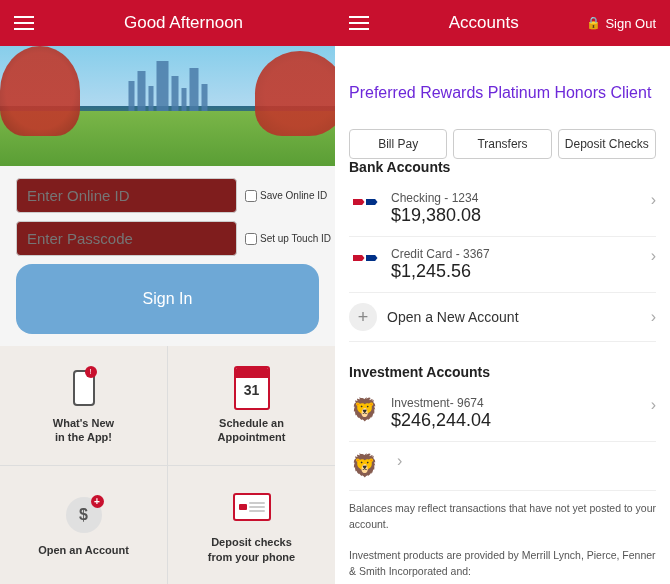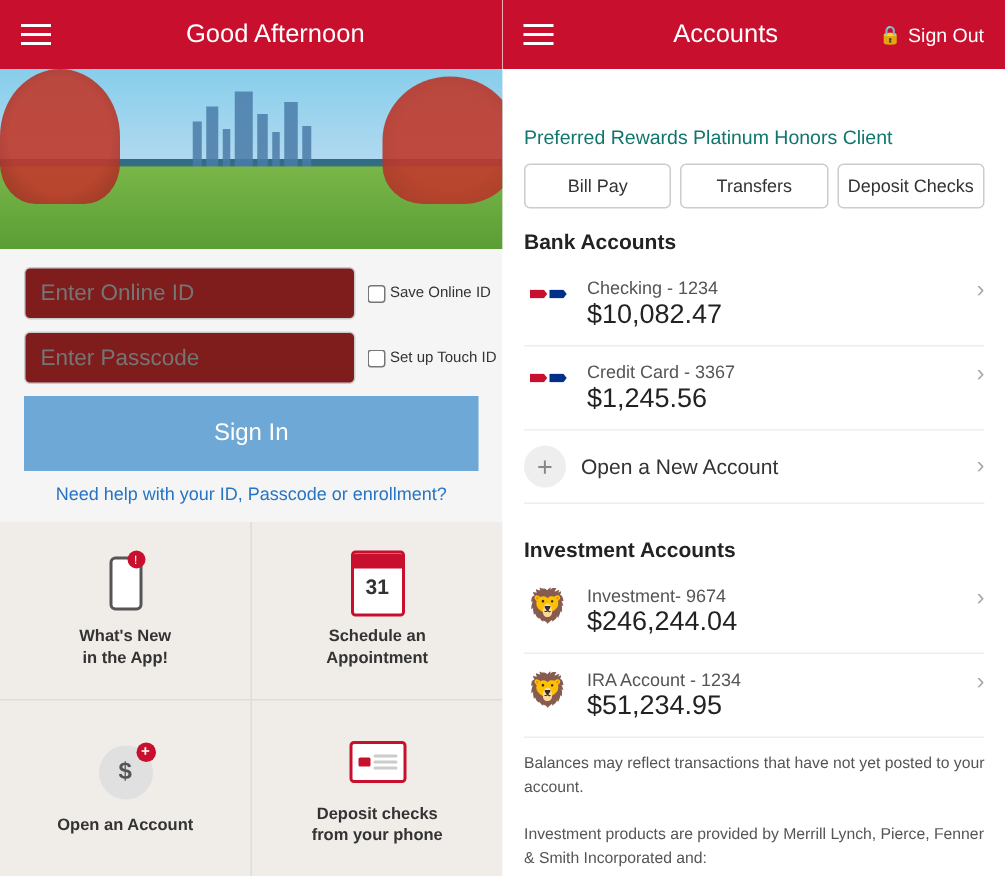--- a/index.html
+++ b/index.html
@@ -138,22 +138,22 @@
       white-space: nowrap;
     }
     .checkbox-label input {
       width: 12px;
       height: 12px;
     }
     .sign-in-btn {
       background: #6ea8d6;
       color: white;
       border: none;
-      border-radius: 0;
-      padding: 16px;
+      border-radius: 16px;
+      padding: 26px;
       font-size: 16px;
       font-weight: 500;
       cursor: pointer;
       width: 100%;
     }
     .help-link {
       color: #2674c4;
       font-size: 12px;
       text-align: center;
       cursor: pointer;
@@ -354,28 +354,27 @@
       flex: 1;
       overflow-y: auto;
       padding: 12px 14px;
     }
     .hello-text {
       font-size: 16px;
       font-weight: 600;
       color: #222;
     }
     .rewards-text {
-      font-size: 13px;
-      color: #0f766e;
-      margin-bottom: 10px;
+      font-size: 16px;
+      color: #6d28d9;
+      margin-bottom: 27px;
     }
     .action-buttons {
       display: flex;
       gap: 6px;
-      margin-bottom: 14px;
     }
     .action-btn {
       flex: 1;
       padding: 7px 4px;
       border: 1px solid #ccc;
       border-radius: 4px;
       background: white;
       font-size: 12px;
       cursor: pointer;
       color: #333;
@@ -533,21 +532,20 @@
     <div class="input-row">
       <input class="text-input" type="password" placeholder="Enter Passcode" style="">
       <div class="checkbox-group">
         <label class="checkbox-label">
           <input type="checkbox" style="">
           <span>Set up Touch ID</span>
         </label>
       </div>
     </div>
     <button class="sign-in-btn">Sign In</button>
-    <a class="help-link">Need help with your ID, Passcode  or enrollment?</a>
   </div>
 
   <div class="quick-actions">
 
     <div class="quick-action-item">
       <div class="action-icon">
         <div class="phone-icon-container">
           <div class="phone-body">
             <div class="phone-badge">!</div>
           </div>
@@ -622,21 +620,21 @@
       <div class="account-logo">
         <div class="bofa-logo">
           <div class="bofa-flag">
             <div class="flag-red"></div>
             <div class="flag-blue"></div>
           </div>
         </div>
       </div>
       <div class="account-info">
         <div class="account-name">Checking - 1234</div>
-        <div class="account-balance">$10,082.47</div>
+        <div class="account-balance">$19,380.08</div>
       </div>
       <span class="chevron-right">›</span>
     </div>
 
     <div class="account-item">
       <div class="account-logo">
         <div class="bofa-logo">
           <div class="bofa-flag">
             <div class="flag-red"></div>
             <div class="flag-blue"></div>
@@ -662,24 +660,20 @@
       <div class="investment-logo">🦁</div>
       <div class="account-info">
         <div class="account-name">Investment- 9674</div>
         <div class="account-balance">$246,244.04</div>
       </div>
       <span class="chevron-right">›</span>
     </div>
 
     <div class="account-item">
       <div class="investment-logo">🦁</div>
-      <div class="account-info">
-        <div class="account-name">IRA Account - 1234</div>
-        <div class="account-balance">$51,234.95</div>
-      </div>
       <span class="chevron-right">›</span>
     </div>
 
     <div class="disclaimer">
       <span>Balances may reflect transactions that have not yet posted to your account.</span>
       <br><br>
       <span>Investment products are provided by Merrill Lynch, Pierce, Fenner &amp; Smith Incorporated and:</span>
       <ul>
         <li>Are not FDIC insured</li>
         <li>Are not bank guaranteed</li>

